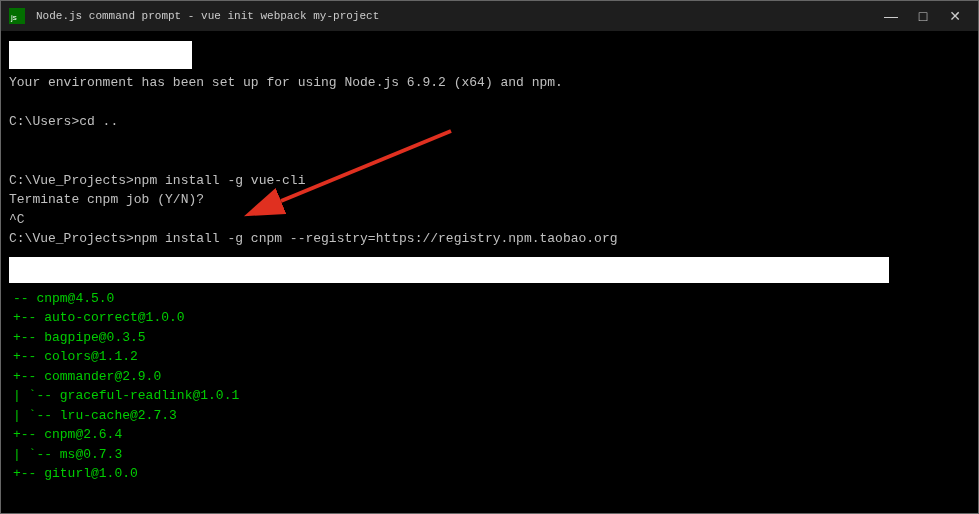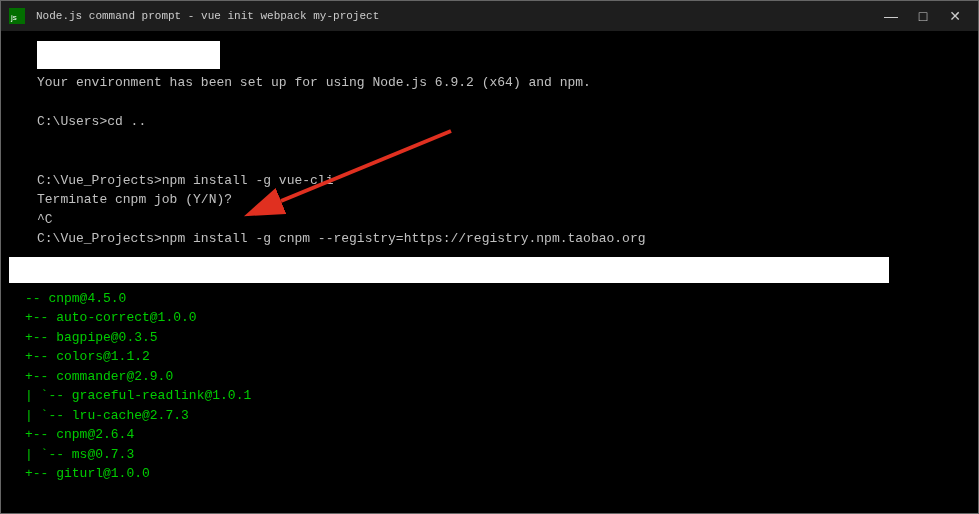--- a/index.html
+++ b/index.html
@@ -71,21 +71,20 @@
       overflow: hidden;
       position: relative;
       display: flex;
       flex-direction: column;
     }
 
     .terminal-upper {
       background: #000000;
       padding: 6px 8px;
       flex-shrink: 0;
-      margin-left: 28px;
     }
 
     .white-bar {
       background: #ffffff;
       height: 28px;
       margin: 4px 0;
       width: 183px;
     }
 
     .terminal-line {
@@ -97,21 +96,21 @@
 
     .separator-bar {
       background: #ffffff;
       height: 26px;
       margin: 2px 0;
       width: 880px;
     }
 
     .terminal-lower {
       background: #000000;
-      padding: 4px 24px;
+      padding: 4px 12px;
       flex: 1;
       overflow: hidden;
     }
 
     .green-text {
       color: #00cc00;
     }
   </style>
 </head>
 <body>

